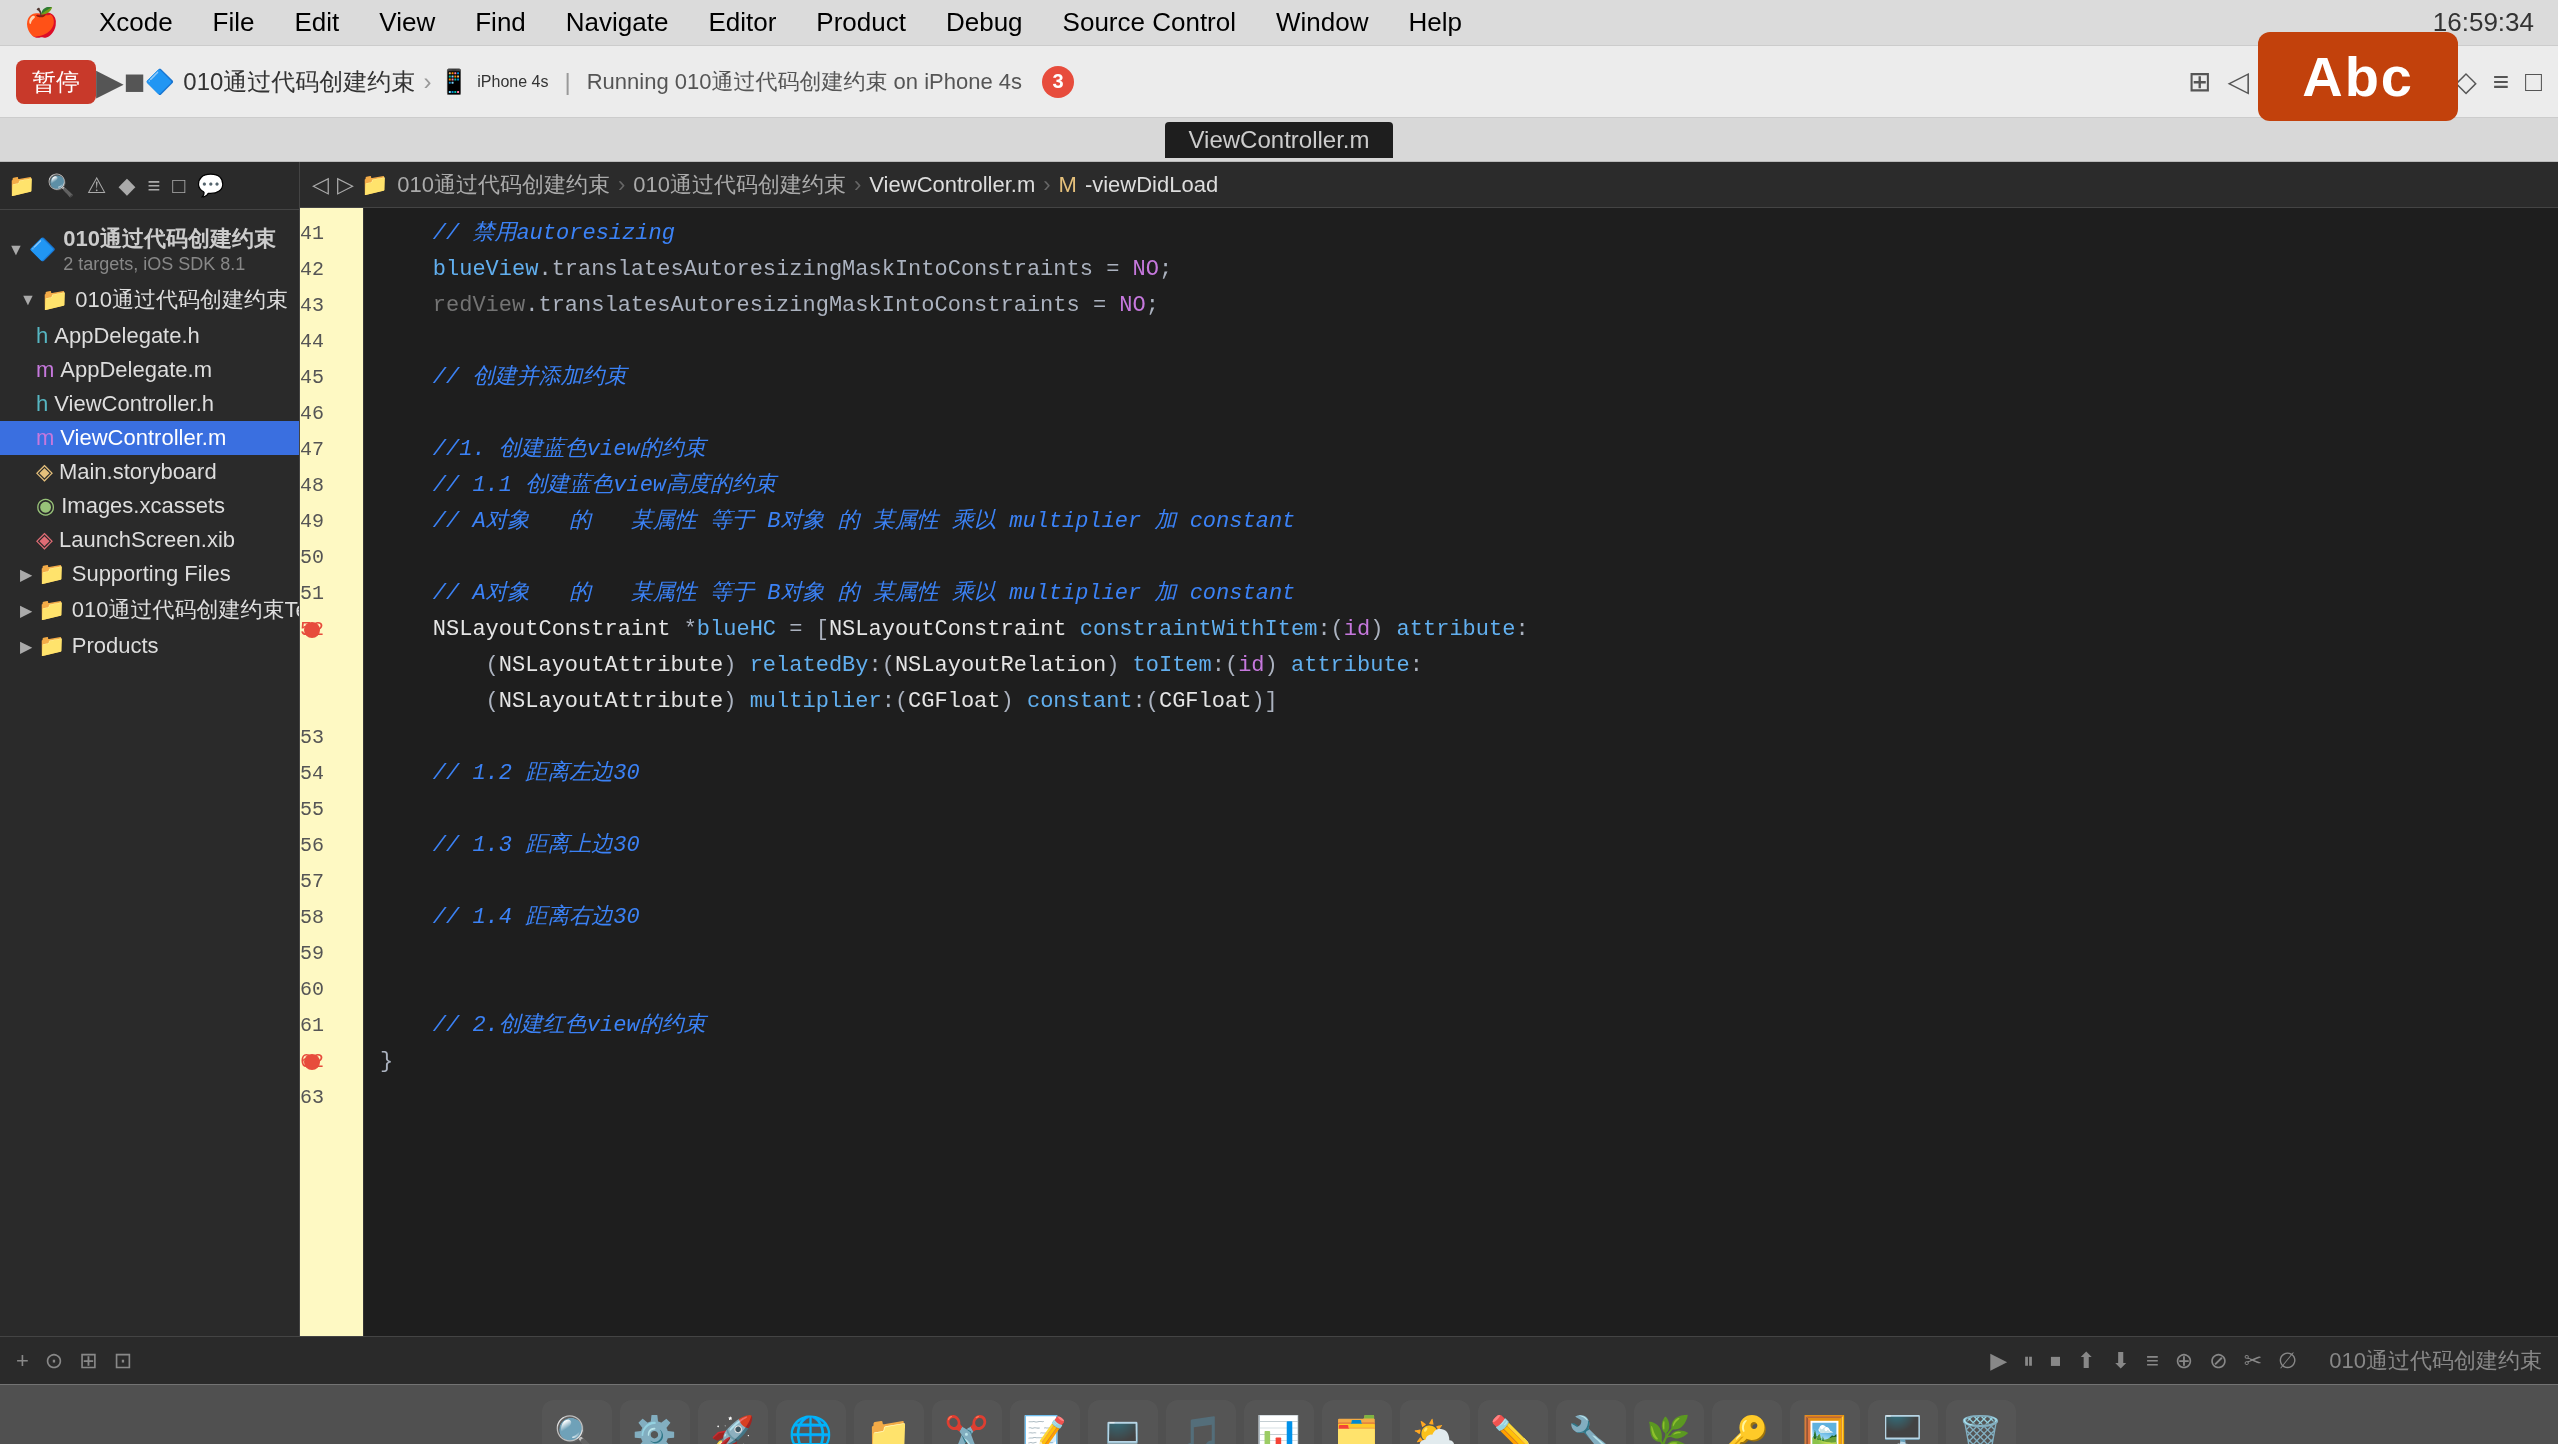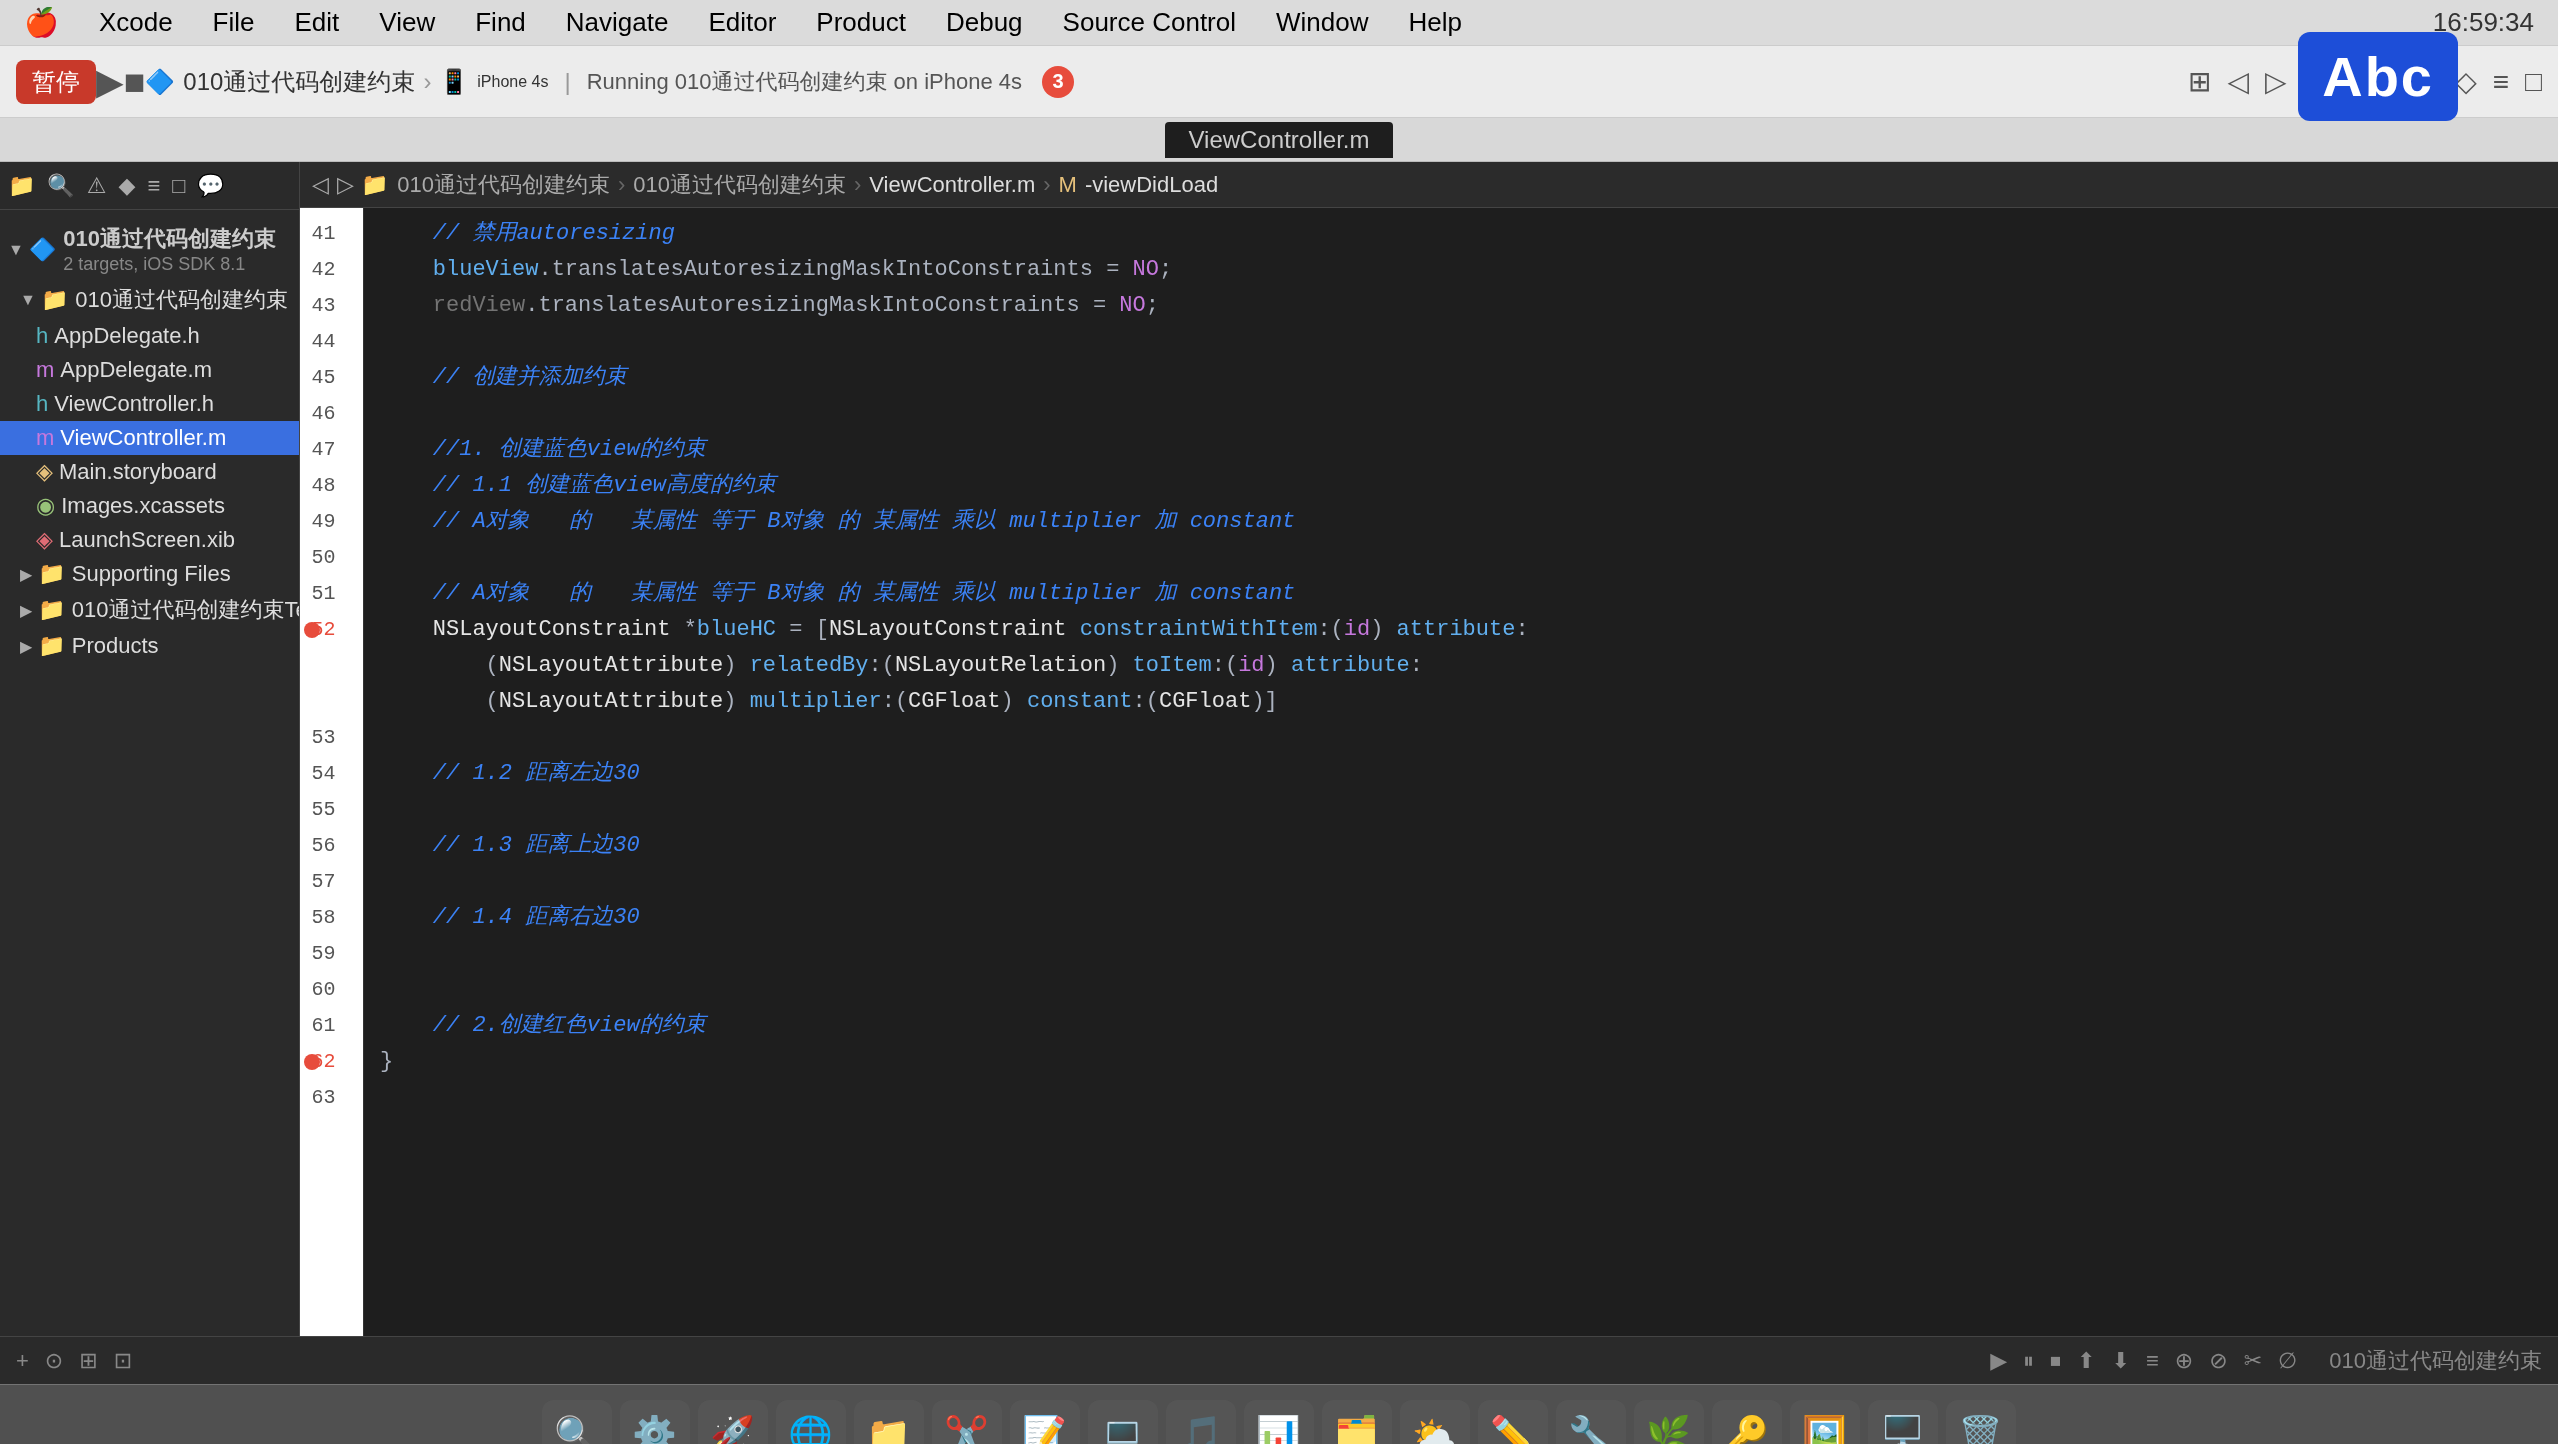--- a/index.html
+++ b/index.html
@@ -160,23 +160,23 @@
     .editor-content {
       flex: 1;
       display: flex;
       overflow: hidden;
       font-family: 'Menlo', 'Monaco', 'Courier New', monospace;
       font-size: 22px;
       line-height: 36px;
     }
     .line-numbers {
       width: 64px;
-      background: #ffffff;
+      background: #fef9c3;
       color: #555;
-      text-align: center;
+      text-align: left;
       padding: 8px 8px 8px 0;
       user-select: none;
       border-right: 1px solid #333;
       flex-shrink: 0;
     }
     .line-number {
       display: block;
       padding-right: 8px;
       height: 36px;
       line-height: 36px;
@@ -242,25 +242,25 @@
       font-size: 36px;
       cursor: pointer;
       background: rgba(100,100,100,0.3);
     }
 
     
     .abc-overlay {
       position: fixed;
       top: 32px;
       right: 100px;
-      background: #1d4ed8;
+      background: #c2410c;
       color: white;
       font-size: 56px;
       font-weight: bold;
-      padding: 12px 24px;
+      padding: 12px 44px;
       border-radius: 12px;
       letter-spacing: 2px;
     }
 
     
     .time-display {
       font-size: 26px;
       color: #333;
     }
 

